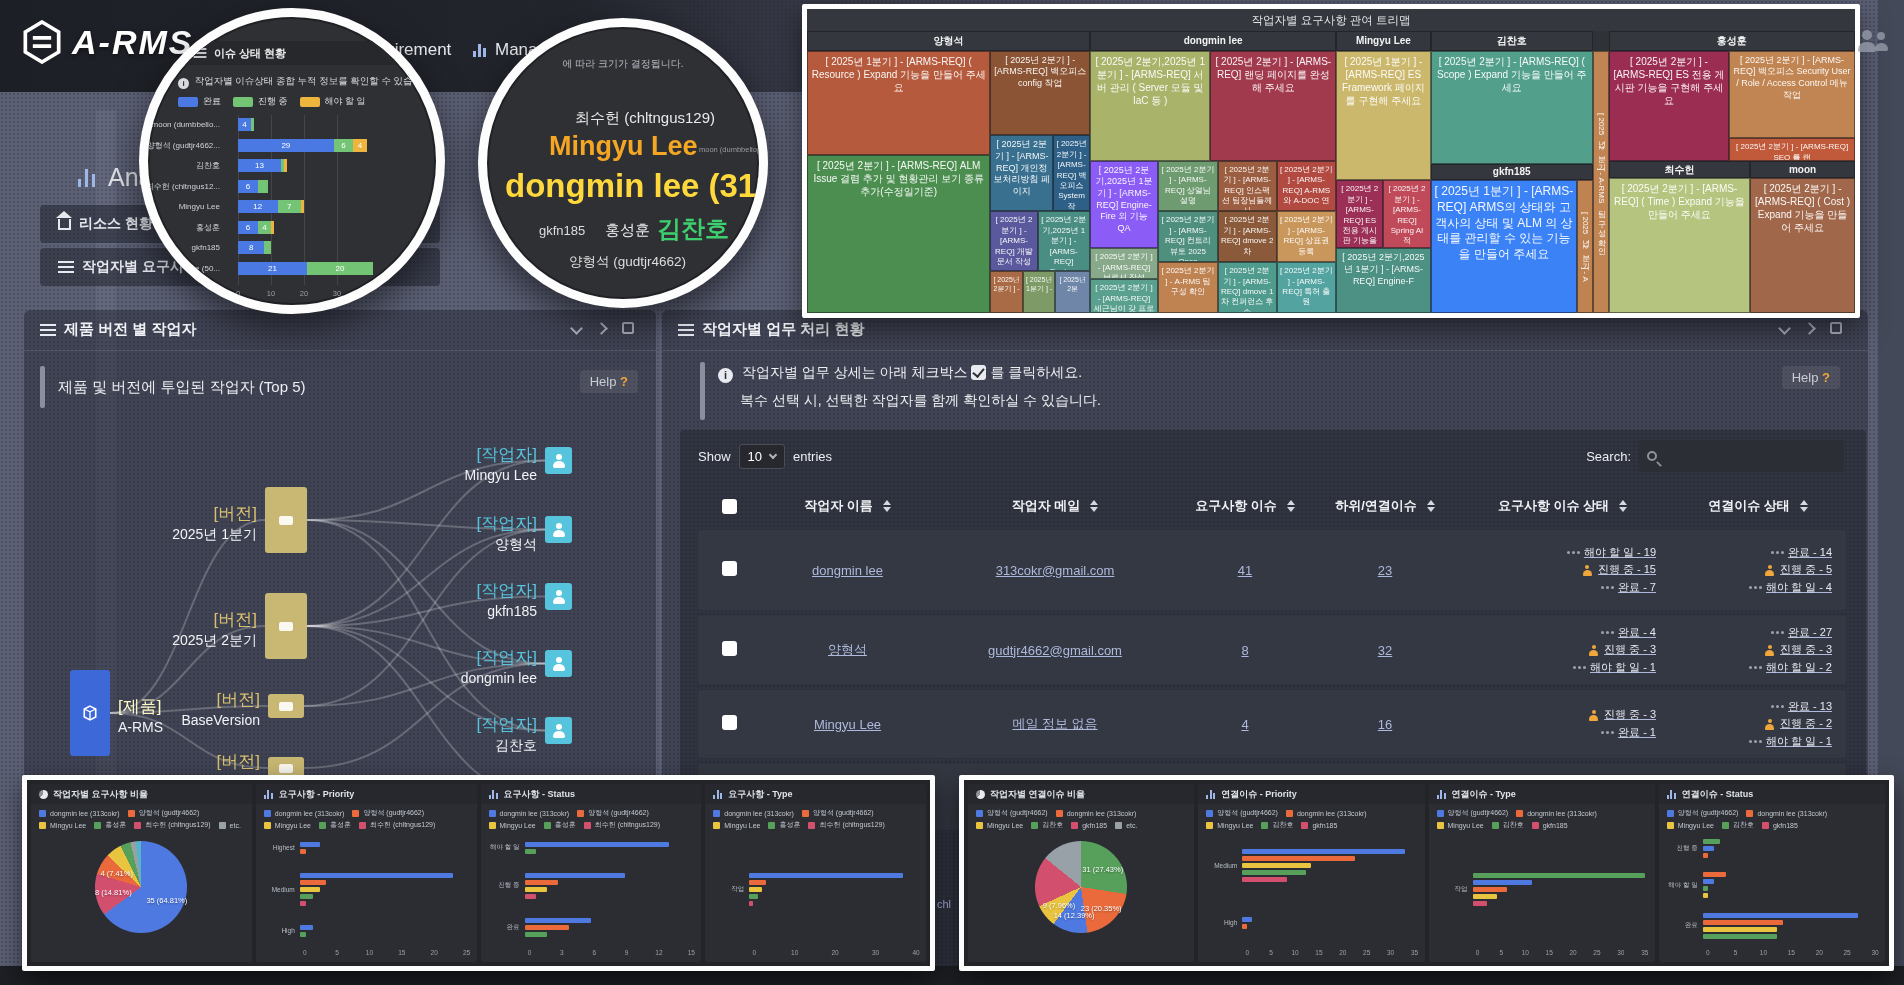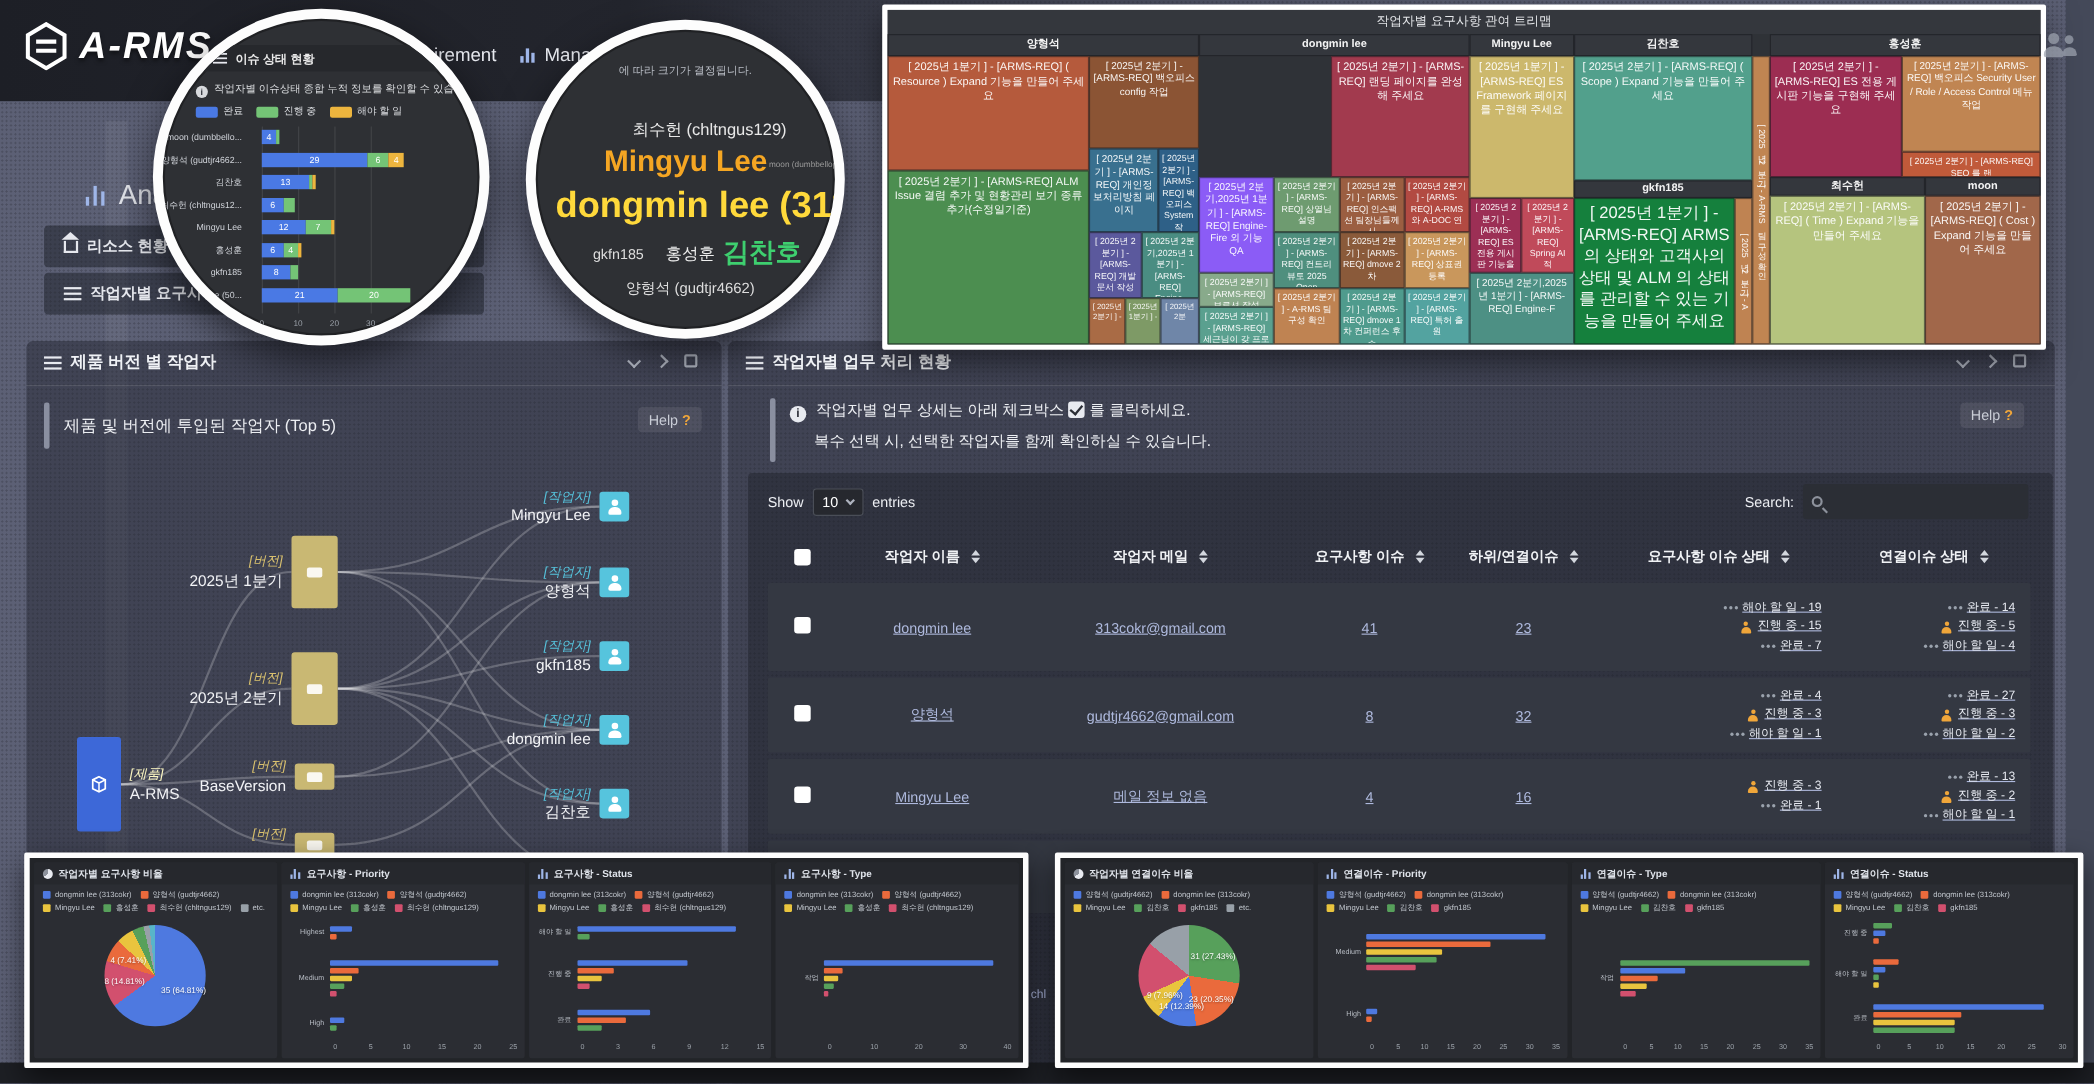--- a/index.html
+++ b/index.html
@@ -47,21 +47,21 @@
 
   
   .ic-list { display:inline-block; width:16px; height:12px; position:relative; }
   .ic-list i { position:absolute; left:0; width:16px; height:2px; background:#e8eaf0; }
   .ic-list i:nth-child(1){top:0;} .ic-list i:nth-child(2){top:5px;} .ic-list i:nth-child(3){top:10px;}
 
   
   #net-svg { position:absolute; left:0; top:0; z-index:1; }
   .net-node { position:absolute; border-radius:3px; display:flex; align-items:center; justify-content:center; z-index:2; }
   .net-label { position:absolute; text-align:right; z-index:2; line-height:1.3; }
-  .net-label .tag { font-size:12px; display:block;font-style:italic; }
+  .net-label .tag { font-size:17px; display:block; }
   .net-label .nm { font-size:14px; color:#f2f3f6; display:block; white-space:nowrap; }
   .ic-person-w { width:12px; height:14px; position:relative; display:inline-block; }
   .ic-person-w i.h { position:absolute; left:3px; top:0; width:6px; height:6px; border-radius:50%; background:#fff; }
   .ic-person-w i.b { position:absolute; left:0; top:7px; width:12px; height:7px; border-radius:6px 6px 2px 2px; background:#fff; }
   .ver-chip { width:14px; height:9px; background:rgba(255,255,255,0.9); border-radius:2px; }
 
   
   #table-block { position:absolute; left:18px; top:120px; width:1186px; height:555px; background:rgba(20,22,28,0.35); border-radius:4px; }
   #show-row { position:absolute; left:18px; top:14px; color:#eceef2; font-size:13px; display:flex; align-items:center; gap:8px; }
   #show-select { background:#26282e; border:1px solid #4a4e57; color:#fff; border-radius:3px; padding:4px 8px; font-size:13px; display:flex; gap:8px; align-items:center; }
@@ -682,40 +682,41 @@
       <div class="tm-cell" style="left: 0%; top: 7%; width: 17.5%; height: 37%; background: rgb(181, 90, 60); font-size: 10px;">[ 2025년 1분기 ] - [ARMS-REQ] ( Resource ) Expand 기능을 만들어 주세요</div>
       <div class="tm-cell" style="left: 17.5%; top: 7%; width: 9.5%; height: 30%; background: rgb(139, 84, 52); font-size: 9px;">[ 2025년 2분기 ] - [ARMS-REQ] 백오피스 config 작업</div>
       <div class="tm-cell" style="left: 17.5%; top: 37%; width: 6%; height: 27%; background: rgb(57, 112, 143); font-size: 9px;">[ 2025년 2분기 ] - [ARMS-REQ] 개인정보처리방침 페이지</div>
       <div class="tm-cell" style="left: 23.5%; top: 37%; width: 3.5%; height: 27%; background: rgb(46, 96, 135); font-size: 8px;">[ 2025년 2분기 ] - [ARMS-REQ] 백오피스 System 작</div>
       <div class="tm-cell" style="left: 0%; top: 44%; width: 17.5%; height: 56%; background: rgb(76, 142, 80); font-size: 10px;">[ 2025년 2분기 ] - [ARMS-REQ] ALM Issue 결렴 추가 및 현황관리 보기 종류 추가(수정일기준)</div>
       <div class="tm-cell" style="left: 17.5%; top: 64%; width: 4.5%; height: 21%; background: rgb(91, 89, 157); font-size: 8px;">[ 2025년 2분기 ] - [ARMS-REQ] 개발 문서 작성</div>
       <div class="tm-cell" style="left: 22%; top: 64%; width: 5%; height: 21%; background: rgb(74, 141, 130); font-size: 8px;">[ 2025년 2분기,2025년 1분기 ] - [ARMS-REQ] Engine-</div>
       <div class="tm-cell" style="left: 17.5%; top: 85%; width: 3.1%; height: 15%; background: rgb(169, 107, 69); font-size: 7px;">[ 2025년 2분기 ] -</div>
       <div class="tm-cell" style="left: 20.6%; top: 85%; width: 3.1%; height: 15%; background: rgb(126, 154, 102); font-size: 7px;">[ 2025년 1분기 ] -</div>
       <div class="tm-cell" style="left: 23.7%; top: 85%; width: 3.3%; height: 15%; background: rgb(111, 134, 168); font-size: 7px;">[ 2025년 2분</div>
+      <div class="tm-cell" style="left: 27%; top: 7%; width: 11.5%; height: 39%; background: rgb(169, 179, 106); font-size: 10px;">[ 2025년 2분기,2025년 1분기 ] - [ARMS-REQ] 서버 관리 ( Server 모듈 및 IaC 등 )</div>
       <div class="tm-cell" style="left: 38.5%; top: 7%; width: 12%; height: 39%; background: rgb(162, 58, 78); font-size: 10px;">[ 2025년 2분기 ] - [ARMS-REQ] 랜딩 페이지를 완성해 주세요</div>
       <div class="tm-cell" style="left: 27%; top: 46%; width: 6.5%; height: 31%; background: #8b5cf6; font-size: 9px;">[ 2025년 2분기,2025년 1분기 ] - [ARMS-REQ] Engine-Fire 외 기능 QA</div>
       <div class="tm-cell" style="left: 27%; top: 77%; width: 6.5%; height: 11%; background: rgb(136, 170, 139); font-size: 8px;">[ 2025년 2분기 ] - [ARMS-REQ] 브로셔 작성</div>
       <div class="tm-cell" style="left: 27%; top: 88%; width: 6.5%; height: 12%; background: rgb(90, 160, 143); font-size: 8px;">[ 2025년 2분기 ] - [ARMS-REQ] 세근님이 갖 프로젝트뷰 (</div>
       <div class="tm-cell" style="left: 33.5%; top: 46%; width: 5.7%; height: 18%; background: rgb(110, 155, 112); font-size: 8px;">[ 2025년 2분기 ] - [ARMS-REQ] 상열님 설명</div>
       <div class="tm-cell" style="left: 39.2%; top: 46%; width: 5.6%; height: 18%; background: rgb(155, 94, 65); font-size: 8px;">[ 2025년 2분기 ] - [ARMS-REQ] 인스팩션 팀장님들께 시</div>
       <div class="tm-cell" style="left: 44.8%; top: 46%; width: 5.7%; height: 18%; background: rgb(178, 74, 66); font-size: 8px;">[ 2025년 2분기 ] - [ARMS-REQ] A-RMS 와 A-DOC 연</div>
       <div class="tm-cell" style="left: 33.5%; top: 64%; width: 5.7%; height: 18%; background: rgb(79, 143, 126); font-size: 8px;">[ 2025년 2분기 ] - [ARMS-REQ] 컨트리뷰토 2025 Open</div>
       <div class="tm-cell" style="left: 39.2%; top: 64%; width: 5.6%; height: 18%; background: rgb(138, 90, 58); font-size: 8px;">[ 2025년 2분기 ] - [ARMS-REQ] dmove 2차</div>
       <div class="tm-cell" style="left: 44.8%; top: 64%; width: 5.7%; height: 18%; background: rgb(201, 151, 92); font-size: 8px;">[ 2025년 2분기 ] - [ARMS-REQ] 상표권 등록</div>
       <div class="tm-cell" style="left: 33.5%; top: 82%; width: 5.7%; height: 18%; background: rgb(191, 131, 82); font-size: 8px;">[ 2025년 2분기 ] - A-RMS 팀 구성 확인</div>
       <div class="tm-cell" style="left: 39.2%; top: 82%; width: 5.6%; height: 18%; background: rgb(79, 155, 141); font-size: 8px;">[ 2025년 2분기 ] - [ARMS-REQ] dmove 1차 컨퍼런스 후속</div>
       <div class="tm-cell" style="left: 44.8%; top: 82%; width: 5.7%; height: 18%; background: rgb(83, 163, 160); font-size: 8px;">[ 2025년 2분기 ] - [ARMS-REQ] 특허 출원</div>
       <div class="tm-cell" style="left: 50.5%; top: 7%; width: 9%; height: 46%; background: rgb(204, 184, 108); font-size: 10px;">[ 2025년 1분기 ] - [ARMS-REQ] ES Framework 페이지를 구현해 주세요</div>
       <div class="tm-cell" style="left: 50.5%; top: 53%; width: 4.5%; height: 24%; background: rgb(156, 47, 85); font-size: 8px;">[ 2025년 2분기 ] - [ARMS-REQ] ES 전용 게시판 기능을 구현해 주세요</div>
       <div class="tm-cell" style="left: 55%; top: 53%; width: 4.5%; height: 24%; background: rgb(192, 74, 90); font-size: 8px;">[ 2025년 2분기 ] - [ARMS-REQ] Spring AI 적</div>
       <div class="tm-cell" style="left: 50.5%; top: 77%; width: 9%; height: 23%; background: rgb(77, 144, 132); font-size: 9px;">[ 2025년 2분기,2025년 1분기 ] - [ARMS-REQ] Engine-F</div>
       <div class="tm-cell" style="left: 59.5%; top: 7%; width: 15.5%; height: 40%; background: rgb(82, 160, 140); font-size: 10px;">[ 2025년 2분기 ] - [ARMS-REQ] ( Scope ) Expand 기능을 만들어 주세요</div>
       <div class="tm-cell hd" style="left: 59.5%; top: 47%; width: 15.5%; height: 6%; font-size: 10px;">gkfn185</div>
-      <div class="tm-cell" style="left: 59.5%; top: 53%; width: 14%; height: 47%; background: #15803d; font-size: 15px;">[ 2025년 1분기 ] - [ARMS-REQ] ARMS의 상태와 고객사의 상태 및 ALM 의 상태를 관리할 수 있는 기능을 만들어 주세요</div>
+      <div class="tm-cell" style="left: 59.5%; top: 53%; width: 14%; height: 47%; background: #3b82f6; font-size: 12px;">[ 2025년 1분기 ] - [ARMS-REQ] ARMS의 상태와 고객사의 상태 및 ALM 의 상태를 관리할 수 있는 기능을 만들어 주세요</div>
       <div class="tm-cell vert" style="left: 73.5%; top: 53%; width: 1.5%; height: 47%; background: rgb(191, 131, 82); font-size: 8px;">[ 2025년 2분기 ] - A</div>
       <div class="tm-cell vert" style="left: 75%; top: 7%; width: 1.5%; height: 93%; background: rgb(192, 133, 82); font-size: 8px;">[ 2025년 2분기 ] - A-RMS 팀 구성 확인</div>
       <div class="tm-cell" style="left: 76.5%; top: 7%; width: 11.5%; height: 39%; background: rgb(156, 45, 82); font-size: 10px;">[ 2025년 2분기 ] - [ARMS-REQ] ES 전용 게시판 기능을 구현해 주세요</div>
       <div class="tm-cell" style="left: 88%; top: 7%; width: 12%; height: 31%; background: rgb(192, 133, 82); font-size: 9px;">[ 2025년 2분기 ] - [ARMS-REQ] 백오피스 Security User / Role / Access Control 메뉴 작업</div>
       <div class="tm-cell" style="left: 88%; top: 38%; width: 12%; height: 8%; background: rgb(192, 90, 58); font-size: 8px;">[ 2025년 2분기 ] - [ARMS-REQ] SEO 를 랜</div>
       <div class="tm-cell hd" style="left: 76.5%; top: 46%; width: 13.5%; height: 6%; font-size: 10px;">최수헌</div>
       <div class="tm-cell hd" style="left: 90%; top: 46%; width: 10%; height: 6%; font-size: 10px;">moon</div>
       <div class="tm-cell" style="left: 76.5%; top: 52%; width: 13.5%; height: 48%; background: rgb(181, 196, 126); font-size: 10px;">[ 2025년 2분기 ] - [ARMS-REQ] ( Time ) Expand 기능을 만들어 주세요</div>
       <div class="tm-cell" style="left: 90%; top: 52%; width: 10%; height: 48%; background: rgb(161, 103, 74); font-size: 10px;">[ 2025년 2분기 ] - [ARMS-REQ] ( Cost ) Expand 기능을 만들어 주세요</div>
     </div>

